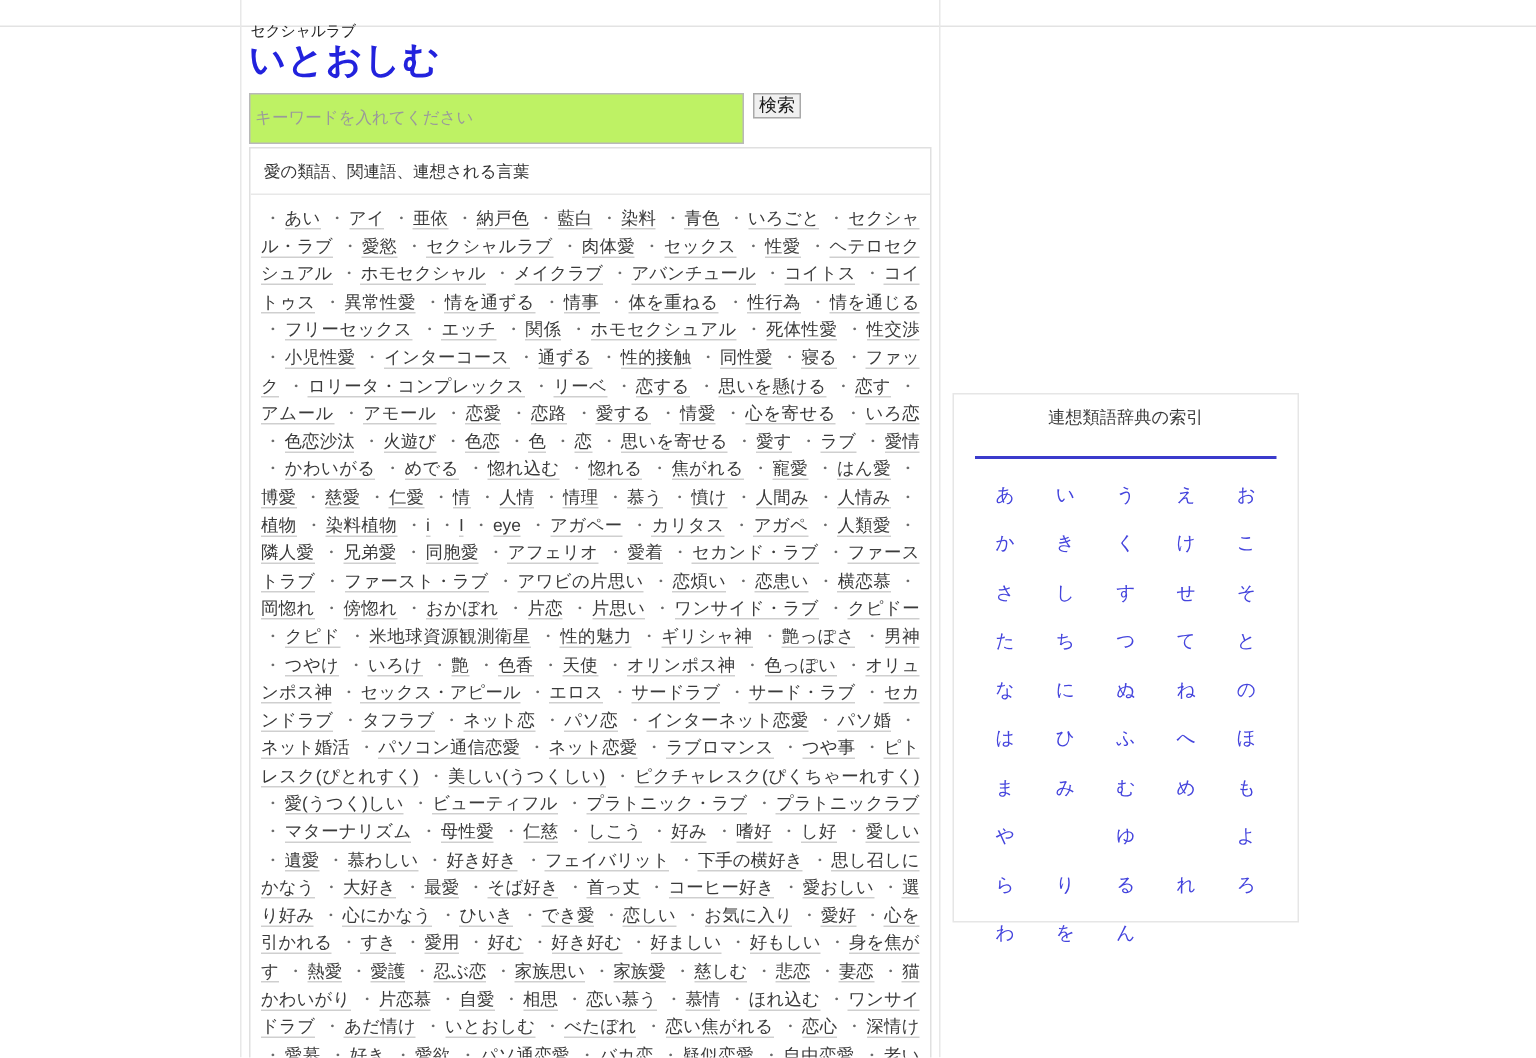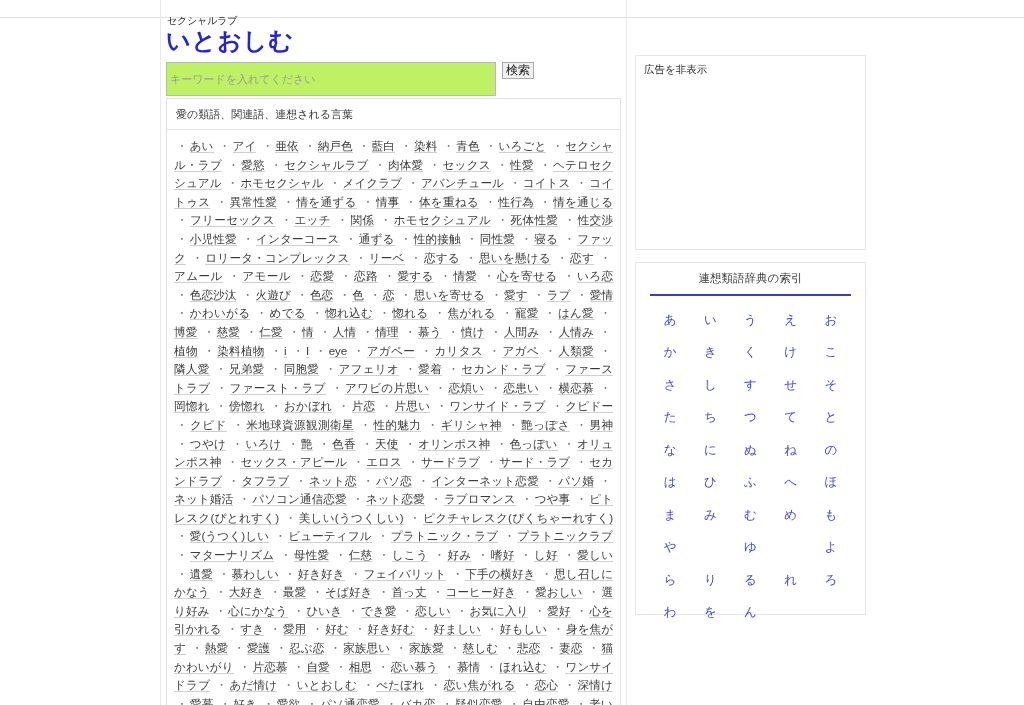--- a/index.html
+++ b/index.html
@@ -152,21 +152,21 @@
   .index-box {
     position: absolute;
     left: 0; top: 262px;
     width: 231px;
     height: 353px;
     border: 1px solid #e6e6e6;
     background: #ffffff;
   }
   .index-title {
     margin: 8px 14px 0 14px;
-    padding-bottom: 8px;
+    padding-bottom: 18px;
     text-align: center;
     font-size: 11.5px;
     color: #3a3a3a;
     border-bottom: 2px solid #3b3bcc;
     white-space: nowrap;
   }
   .kana-grid {
     margin: 8px 0 0 0;
     padding: 0 14px;
   }
@@ -202,23 +202,20 @@
     </div>
 
     <div class="main-panel">
       <div class="panel-head">愛の類語、関連語、連想される言葉</div>
       <div class="word-body" id="word-body"><span class="sep">・</span><span class="word-link">あい</span> <span class="sep">・</span><span class="word-link">アイ</span> <span class="sep">・</span><span class="word-link">亜依</span> <span class="sep">・</span><span class="word-link">納戸色</span> <span class="sep">・</span><span class="word-link">藍白</span> <span class="sep">・</span><span class="word-link">染料</span> <span class="sep">・</span><span class="word-link">青色</span> <span class="sep">・</span><span class="word-link">いろごと</span> <span class="sep">・</span><span class="word-link">セクシャル・ラブ</span> <span class="sep">・</span><span class="word-link">愛慾</span> <span class="sep">・</span><span class="word-link">セクシャルラブ</span> <span class="sep">・</span><span class="word-link">肉体愛</span> <span class="sep">・</span><span class="word-link">セックス</span> <span class="sep">・</span><span class="word-link">性愛</span> <span class="sep">・</span><span class="word-link">ヘテロセクシュアル</span> <span class="sep">・</span><span class="word-link">ホモセクシャル</span> <span class="sep">・</span><span class="word-link">メイクラブ</span> <span class="sep">・</span><span class="word-link">アバンチュール</span> <span class="sep">・</span><span class="word-link">コイトス</span> <span class="sep">・</span><span class="word-link">コイトゥス</span> <span class="sep">・</span><span class="word-link">異常性愛</span> <span class="sep">・</span><span class="word-link">情を通ずる</span> <span class="sep">・</span><span class="word-link">情事</span> <span class="sep">・</span><span class="word-link">体を重ねる</span> <span class="sep">・</span><span class="word-link">性行為</span> <span class="sep">・</span><span class="word-link">情を通じる</span> <span class="sep">・</span><span class="word-link">フリーセックス</span> <span class="sep">・</span><span class="word-link">エッチ</span> <span class="sep">・</span><span class="word-link">関係</span> <span class="sep">・</span><span class="word-link">ホモセクシュアル</span> <span class="sep">・</span><span class="word-link">死体性愛</span> <span class="sep">・</span><span class="word-link">性交渉</span> <span class="sep">・</span><span class="word-link">小児性愛</span> <span class="sep">・</span><span class="word-link">インターコース</span> <span class="sep">・</span><span class="word-link">通ずる</span> <span class="sep">・</span><span class="word-link">性的接触</span> <span class="sep">・</span><span class="word-link">同性愛</span> <span class="sep">・</span><span class="word-link">寝る</span> <span class="sep">・</span><span class="word-link">ファック</span> <span class="sep">・</span><span class="word-link">ロリータ・コンプレックス</span> <span class="sep">・</span><span class="word-link">リーベ</span> <span class="sep">・</span><span class="word-link">恋する</span> <span class="sep">・</span><span class="word-link">思いを懸ける</span> <span class="sep">・</span><span class="word-link">恋す</span> <span class="sep">・</span><span class="word-link">アムール</span> <span class="sep">・</span><span class="word-link">アモール</span> <span class="sep">・</span><span class="word-link">恋愛</span> <span class="sep">・</span><span class="word-link">恋路</span> <span class="sep">・</span><span class="word-link">愛する</span> <span class="sep">・</span><span class="word-link">情愛</span> <span class="sep">・</span><span class="word-link">心を寄せる</span> <span class="sep">・</span><span class="word-link">いろ恋</span> <span class="sep">・</span><span class="word-link">色恋沙汰</span> <span class="sep">・</span><span class="word-link">火遊び</span> <span class="sep">・</span><span class="word-link">色恋</span> <span class="sep">・</span><span class="word-link">色</span> <span class="sep">・</span><span class="word-link">恋</span> <span class="sep">・</span><span class="word-link">思いを寄せる</span> <span class="sep">・</span><span class="word-link">愛す</span> <span class="sep">・</span><span class="word-link">ラブ</span> <span class="sep">・</span><span class="word-link">愛情</span> <span class="sep">・</span><span class="word-link">かわいがる</span> <span class="sep">・</span><span class="word-link">めでる</span> <span class="sep">・</span><span class="word-link">惚れ込む</span> <span class="sep">・</span><span class="word-link">惚れる</span> <span class="sep">・</span><span class="word-link">焦がれる</span> <span class="sep">・</span><span class="word-link">寵愛</span> <span class="sep">・</span><span class="word-link">はん愛</span> <span class="sep">・</span><span class="word-link">博愛</span> <span class="sep">・</span><span class="word-link">慈愛</span> <span class="sep">・</span><span class="word-link">仁愛</span> <span class="sep">・</span><span class="word-link">情</span> <span class="sep">・</span><span class="word-link">人情</span> <span class="sep">・</span><span class="word-link">情理</span> <span class="sep">・</span><span class="word-link">慕う</span> <span class="sep">・</span><span class="word-link">憤け</span> <span class="sep">・</span><span class="word-link">人間み</span> <span class="sep">・</span><span class="word-link">人情み</span> <span class="sep">・</span><span class="word-link">植物</span> <span class="sep">・</span><span class="word-link">染料植物</span> <span class="sep">・</span><span class="word-link">i</span> <span class="sep">・</span><span class="word-link">I</span> <span class="sep">・</span><span class="word-link">eye</span> <span class="sep">・</span><span class="word-link">アガペー</span> <span class="sep">・</span><span class="word-link">カリタス</span> <span class="sep">・</span><span class="word-link">アガペ</span> <span class="sep">・</span><span class="word-link">人類愛</span> <span class="sep">・</span><span class="word-link">隣人愛</span> <span class="sep">・</span><span class="word-link">兄弟愛</span> <span class="sep">・</span><span class="word-link">同胞愛</span> <span class="sep">・</span><span class="word-link">アフェリオ</span> <span class="sep">・</span><span class="word-link">愛着</span> <span class="sep">・</span><span class="word-link">セカンド・ラブ</span> <span class="sep">・</span><span class="word-link">ファーストラブ</span> <span class="sep">・</span><span class="word-link">ファースト・ラブ</span> <span class="sep">・</span><span class="word-link">アワビの片思い</span> <span class="sep">・</span><span class="word-link">恋煩い</span> <span class="sep">・</span><span class="word-link">恋患い</span> <span class="sep">・</span><span class="word-link">横恋慕</span> <span class="sep">・</span><span class="word-link">岡惚れ</span> <span class="sep">・</span><span class="word-link">傍惚れ</span> <span class="sep">・</span><span class="word-link">おかぼれ</span> <span class="sep">・</span><span class="word-link">片恋</span> <span class="sep">・</span><span class="word-link">片思い</span> <span class="sep">・</span><span class="word-link">ワンサイド・ラブ</span> <span class="sep">・</span><span class="word-link">クピドー</span> <span class="sep">・</span><span class="word-link">クピド</span> <span class="sep">・</span><span class="word-link">米地球資源観測衛星</span> <span class="sep">・</span><span class="word-link">性的魅力</span> <span class="sep">・</span><span class="word-link">ギリシャ神</span> <span class="sep">・</span><span class="word-link">艶っぽさ</span> <span class="sep">・</span><span class="word-link">男神</span> <span class="sep">・</span><span class="word-link">つやけ</span> <span class="sep">・</span><span class="word-link">いろけ</span> <span class="sep">・</span><span class="word-link">艶</span> <span class="sep">・</span><span class="word-link">色香</span> <span class="sep">・</span><span class="word-link">天使</span> <span class="sep">・</span><span class="word-link">オリンポス神</span> <span class="sep">・</span><span class="word-link">色っぽい</span> <span class="sep">・</span><span class="word-link">オリュンポス神</span> <span class="sep">・</span><span class="word-link">セックス・アピール</span> <span class="sep">・</span><span class="word-link">エロス</span> <span class="sep">・</span><span class="word-link">サードラブ</span> <span class="sep">・</span><span class="word-link">サード・ラブ</span> <span class="sep">・</span><span class="word-link">セカンドラブ</span> <span class="sep">・</span><span class="word-link">タフラブ</span> <span class="sep">・</span><span class="word-link">ネット恋</span> <span class="sep">・</span><span class="word-link">パソ恋</span> <span class="sep">・</span><span class="word-link">インターネット恋愛</span> <span class="sep">・</span><span class="word-link">パソ婚</span> <span class="sep">・</span><span class="word-link">ネット婚活</span> <span class="sep">・</span><span class="word-link">パソコン通信恋愛</span> <span class="sep">・</span><span class="word-link">ネット恋愛</span> <span class="sep">・</span><span class="word-link">ラブロマンス</span> <span class="sep">・</span><span class="word-link">つや事</span> <span class="sep">・</span><span class="word-link">ピトレスク(ぴとれすく)</span> <span class="sep">・</span><span class="word-link">美しい(うつくしい)</span> <span class="sep">・</span><span class="word-link">ピクチャレスク(ぴくちゃーれすく)</span> <span class="sep">・</span><span class="word-link">愛(うつく)しい</span> <span class="sep">・</span><span class="word-link">ビューティフル</span> <span class="sep">・</span><span class="word-link">プラトニック・ラブ</span> <span class="sep">・</span><span class="word-link">プラトニックラブ</span> <span class="sep">・</span><span class="word-link">マターナリズム</span> <span class="sep">・</span><span class="word-link">母性愛</span> <span class="sep">・</span><span class="word-link">仁慈</span> <span class="sep">・</span><span class="word-link">しこう</span> <span class="sep">・</span><span class="word-link">好み</span> <span class="sep">・</span><span class="word-link">嗜好</span> <span class="sep">・</span><span class="word-link">し好</span> <span class="sep">・</span><span class="word-link">愛しい</span> <span class="sep">・</span><span class="word-link">遺愛</span> <span class="sep">・</span><span class="word-link">慕わしい</span> <span class="sep">・</span><span class="word-link">好き好き</span> <span class="sep">・</span><span class="word-link">フェイバリット</span> <span class="sep">・</span><span class="word-link">下手の横好き</span> <span class="sep">・</span><span class="word-link">思し召しにかなう</span> <span class="sep">・</span><span class="word-link">大好き</span> <span class="sep">・</span><span class="word-link">最愛</span> <span class="sep">・</span><span class="word-link">そば好き</span> <span class="sep">・</span><span class="word-link">首っ丈</span> <span class="sep">・</span><span class="word-link">コーヒー好き</span> <span class="sep">・</span><span class="word-link">愛おしい</span> <span class="sep">・</span><span class="word-link">選り好み</span> <span class="sep">・</span><span class="word-link">心にかなう</span> <span class="sep">・</span><span class="word-link">ひいき</span> <span class="sep">・</span><span class="word-link">でき愛</span> <span class="sep">・</span><span class="word-link">恋しい</span> <span class="sep">・</span><span class="word-link">お気に入り</span> <span class="sep">・</span><span class="word-link">愛好</span> <span class="sep">・</span><span class="word-link">心を引かれる</span> <span class="sep">・</span><span class="word-link">すき</span> <span class="sep">・</span><span class="word-link">愛用</span> <span class="sep">・</span><span class="word-link">好む</span> <span class="sep">・</span><span class="word-link">好き好む</span> <span class="sep">・</span><span class="word-link">好ましい</span> <span class="sep">・</span><span class="word-link">好もしい</span> <span class="sep">・</span><span class="word-link">身を焦がす</span> <span class="sep">・</span><span class="word-link">熱愛</span> <span class="sep">・</span><span class="word-link">愛護</span> <span class="sep">・</span><span class="word-link">忍ぶ恋</span> <span class="sep">・</span><span class="word-link">家族思い</span> <span class="sep">・</span><span class="word-link">家族愛</span> <span class="sep">・</span><span class="word-link">慈しむ</span> <span class="sep">・</span><span class="word-link">悲恋</span> <span class="sep">・</span><span class="word-link">妻恋</span> <span class="sep">・</span><span class="word-link">猫かわいがり</span> <span class="sep">・</span><span class="word-link">片恋慕</span> <span class="sep">・</span><span class="word-link">自愛</span> <span class="sep">・</span><span class="word-link">相思</span> <span class="sep">・</span><span class="word-link">恋い慕う</span> <span class="sep">・</span><span class="word-link">慕情</span> <span class="sep">・</span><span class="word-link">ほれ込む</span> <span class="sep">・</span><span class="word-link">ワンサイドラブ</span> <span class="sep">・</span><span class="word-link">あだ情け</span> <span class="sep">・</span><span class="word-link">いとおしむ</span> <span class="sep">・</span><span class="word-link">べたぼれ</span> <span class="sep">・</span><span class="word-link">恋い焦がれる</span> <span class="sep">・</span><span class="word-link">恋心</span> <span class="sep">・</span><span class="word-link">深情け</span> <span class="sep">・</span><span class="word-link">愛慕</span> <span class="sep">・</span><span class="word-link">好き</span> <span class="sep">・</span><span class="word-link">愛欲</span> <span class="sep">・</span><span class="word-link">パソ通恋愛</span> <span class="sep">・</span><span class="word-link">バカ恋</span> <span class="sep">・</span><span class="word-link">疑似恋愛</span> <span class="sep">・</span><span class="word-link">自由恋愛</span> <span class="sep">・</span><span class="word-link">老いらくの恋</span>                                            </div>
     </div>
   </div>
 
   <div class="right-col">
 
-    <div class="ad-box">
-      <div class="ad-label">広告を非表示</div>
-    </div>
 
     <div class="index-box">
       <div class="index-title">連想類語辞典の索引</div>
       <div class="kana-grid" id="kana-grid">
           <div class="kana-row">
             <div class="kana-cell">あ</div>
             <div class="kana-cell">い</div>
             <div class="kana-cell">う</div>
             <div class="kana-cell">え</div>
             <div class="kana-cell">お</div>

